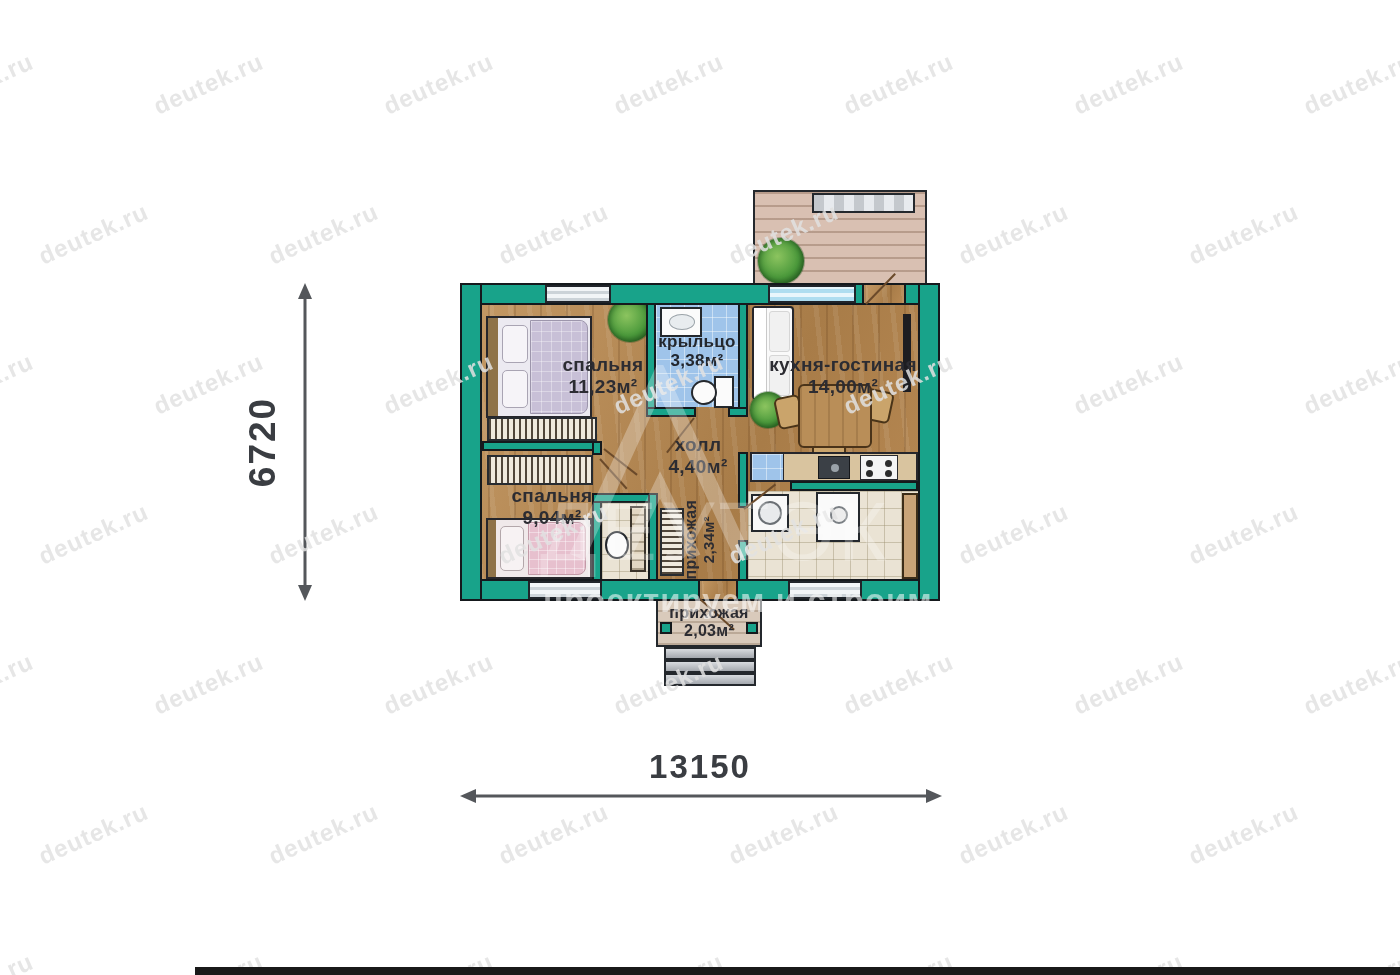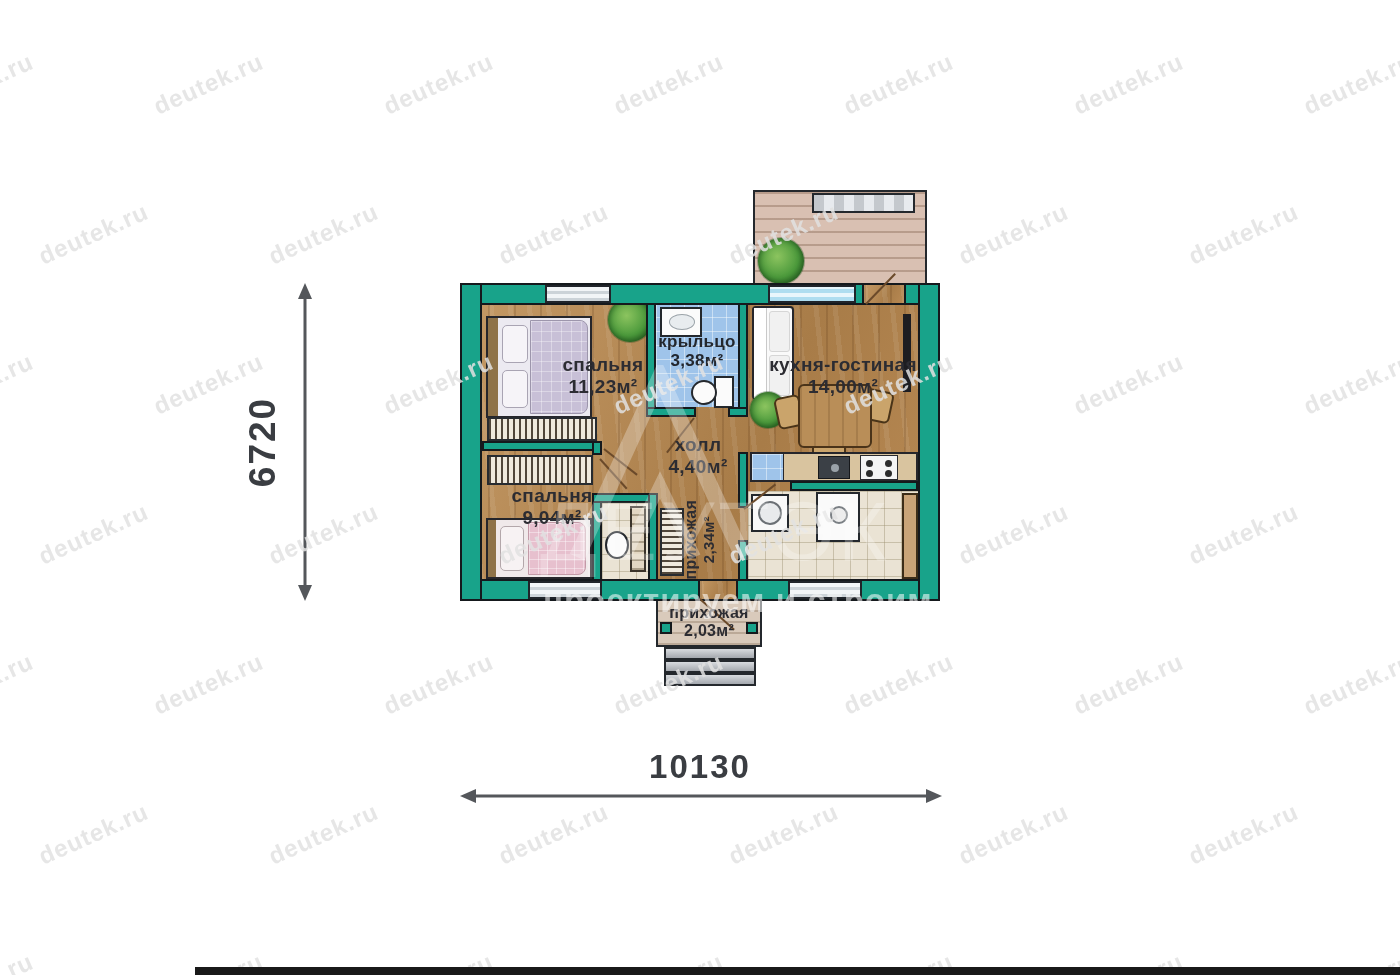--- a/index.html
+++ b/index.html
@@ -259,21 +259,21 @@
   </svg>
   <div class="dim-label" style="left:228px;top:392px;width:70px;height:100px;display:flex;align-items:center;justify-content:center;">
     <span style="transform:rotate(-90deg);font-size:37px;white-space:nowrap;">6720</span>
   </div>
 
   <svg class="abs" style="left:458px;top:783px;z-index:30;" width="486" height="26" viewBox="0 0 486 26">
     <line x1="12" y1="13" x2="474" y2="13" stroke="#54575b" stroke-width="3"></line>
     <polygon points="2,13 18,6 18,20" fill="#54575b"></polygon>
     <polygon points="484,13 468,6 468,20" fill="#54575b"></polygon>
   </svg>
-  <div class="dim-label" style="left:630px;top:748px;width:140px;font-size:33px;">10130</div>
+  <div class="dim-label" style="left:630px;top:748px;width:140px;font-size:33px;">13150</div>
 
   <svg class="abs" style="left:565px;top:365px;z-index:41;opacity:.28;" width="190" height="200" viewBox="0 0 190 200">
     <polyline points="12,192 95,12 178,192" fill="none" stroke="#ffffff" stroke-width="16"></polyline>
     <polyline points="60,192 95,120 130,192" fill="none" stroke="#ffffff" stroke-width="12"></polyline>
   </svg>
   <div class="brand-big" style="left:540px;top:483px;">ДЕУТЭК</div>
   <div class="brand-slogan" style="left:543px;top:582px;">проектируем и строим</div>
 
   <div class="abs" id="wm-layer" style="left:0;top:0;width:1400px;height:975px;z-index:40;pointer-events:none;">
       <span class="wm" style="left: -80px; top: 70px; transform: rotate(-24deg);">deutek.ru</span>

